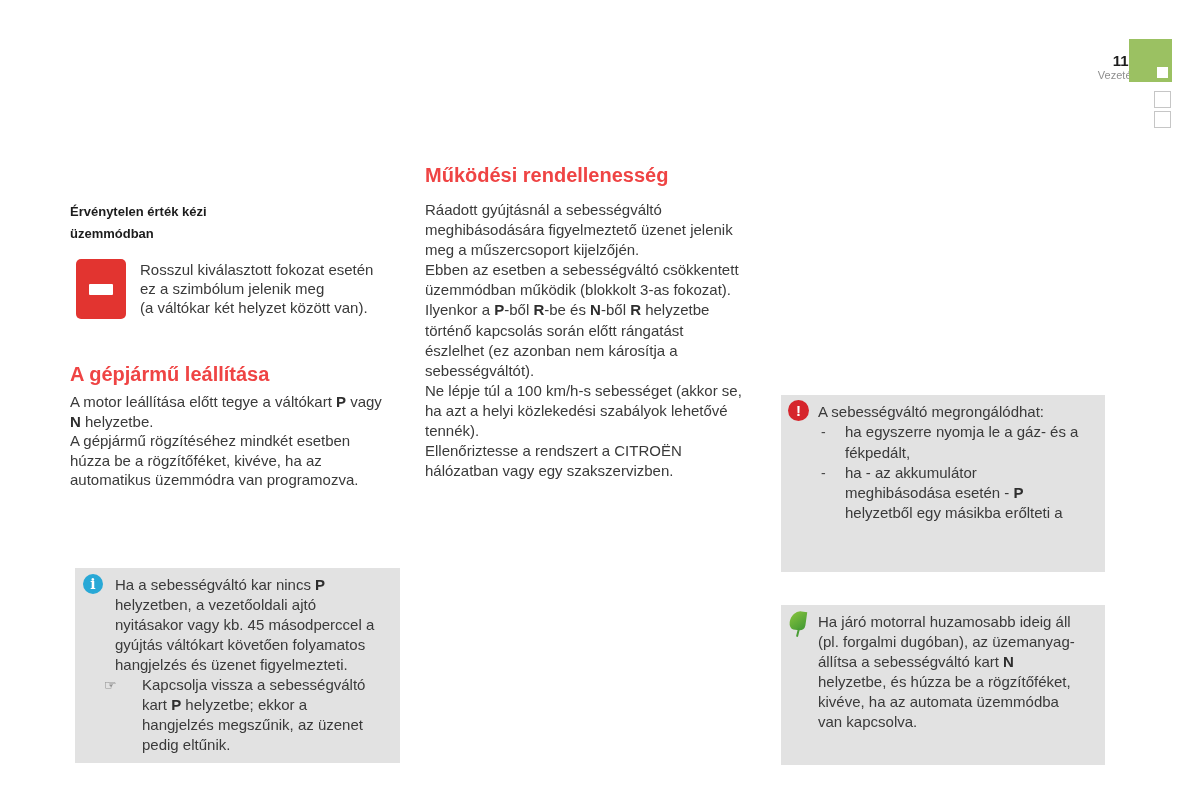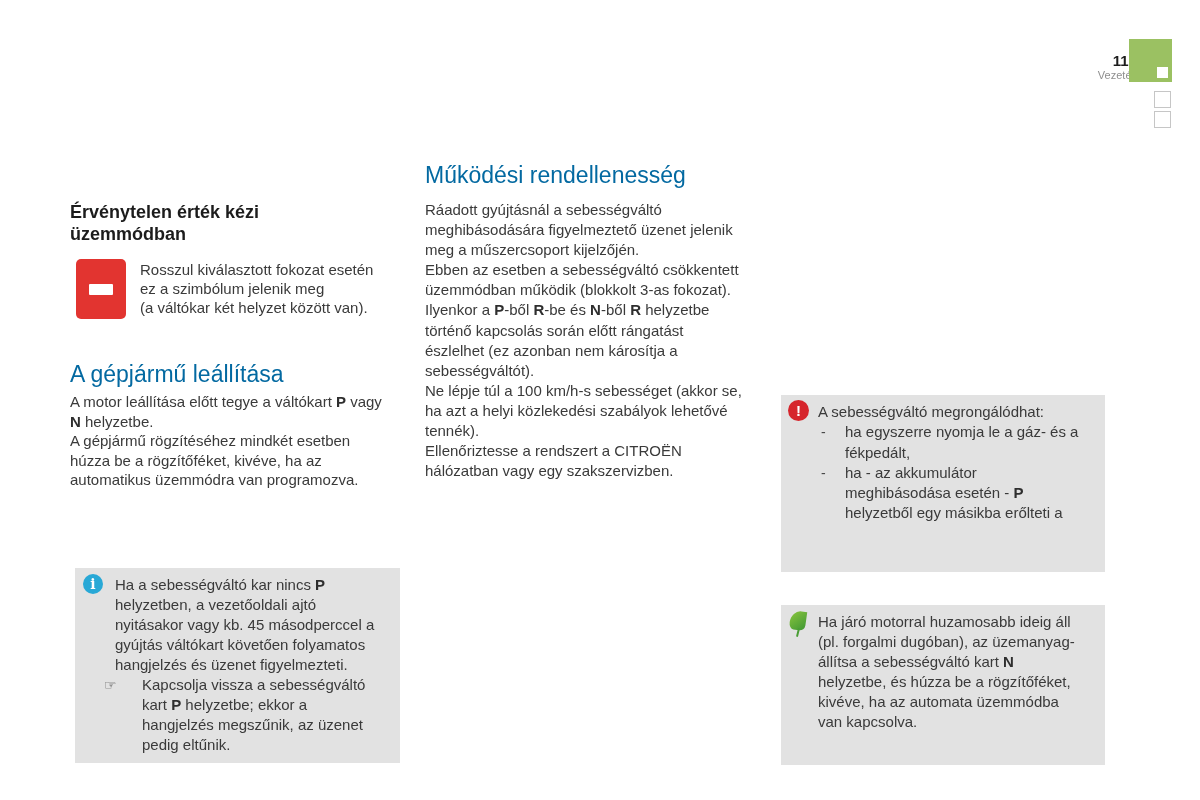--- a/index.html
+++ b/index.html
@@ -13,22 +13,22 @@
   
   #page-number{top:53px;right:83px;font-size:15px;font-weight:700;color:#1d1d1d;line-height:15px;text-align:right;}
   #section-label{top:67px;right:83px;font-size:11px;color:#8f8f8f;line-height:16px;text-align:right;}
   #marker-active{left:1129px;top:39px;width:43px;height:43px;background:#9bc162;}
   #marker-active .inner{position:absolute;right:4px;bottom:4px;width:11px;height:11px;background:#ffffff;}
   .marker-empty{left:1154px;width:15px;height:15px;background:#ffffff;border:1.5px solid #c6c6c6;}
   #marker-empty-1{top:91px;}
   #marker-empty-2{top:111px;}
 
   
-  .h-sub{font-size:18px;font-weight:700;color:#1c1c1c;line-height:22px;}
-  .h-main{font-size:23px;font-weight:400;color:#0369a1;line-height:24px;}
+  .h-sub{font-size:13px;font-weight:700;color:#1c1c1c;line-height:22px;}
+  .h-main{font-size:20px;font-weight:700;color:#ef4444;line-height:24px;}
   .h-sub .tl, .h-main .tl{font-weight:700;}
 
   
   .txt{font-size:15px;}
   .tl{position:relative;white-space:nowrap;}
   .ind1{padding-left:27px;}
   .mark{position:absolute;top:0;font-size:14px;color:#4a4a4a;}
   .warnbox .mark{left:3px;}
   .infobox .mark{left:-11px;}
 

